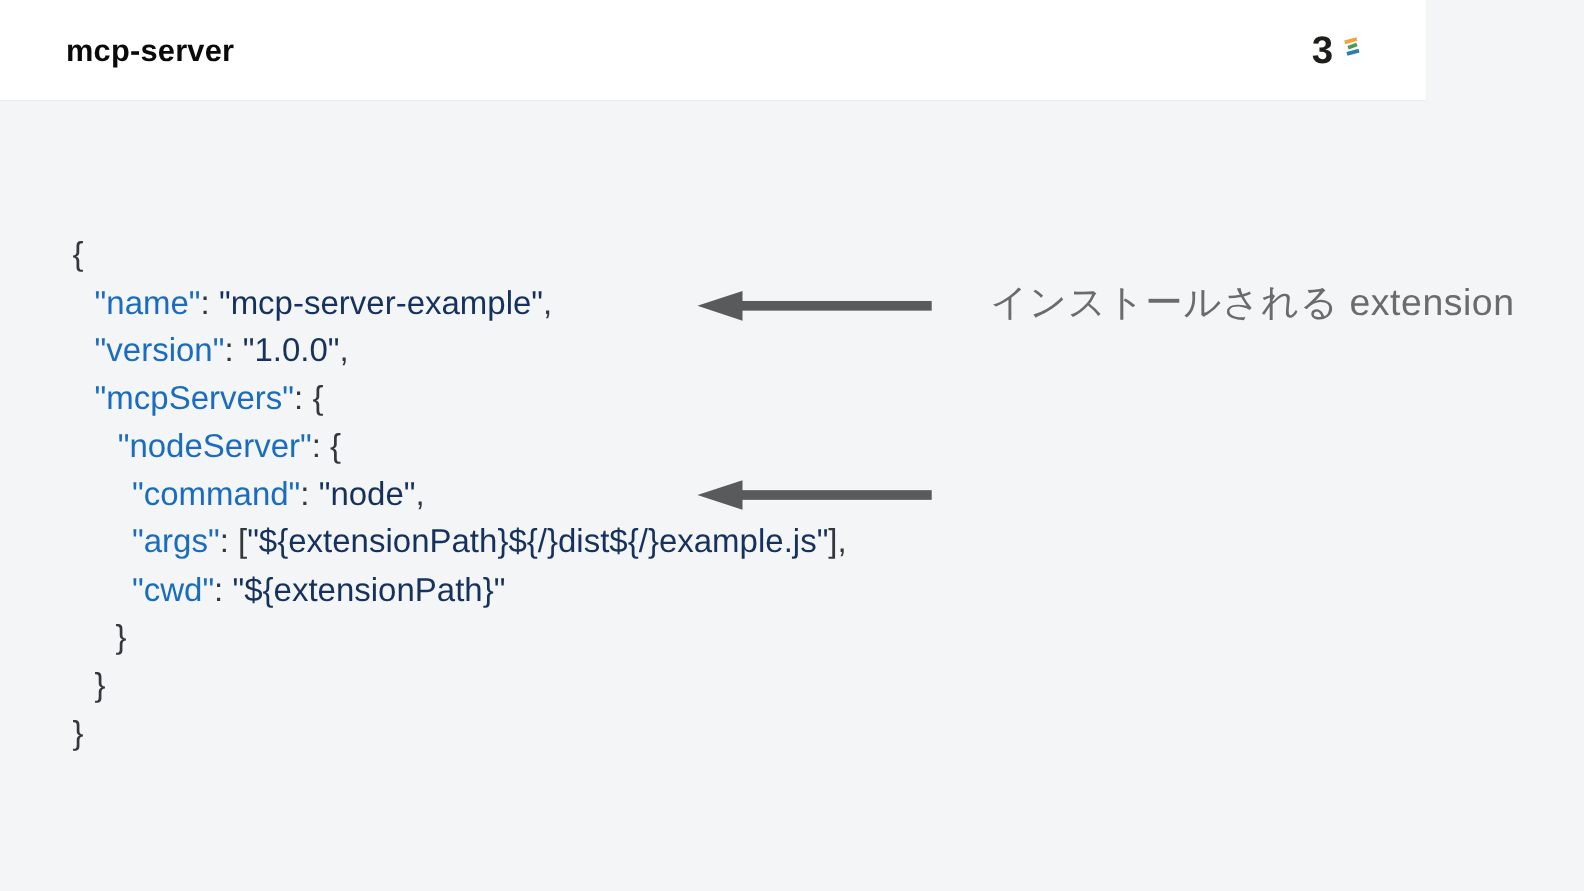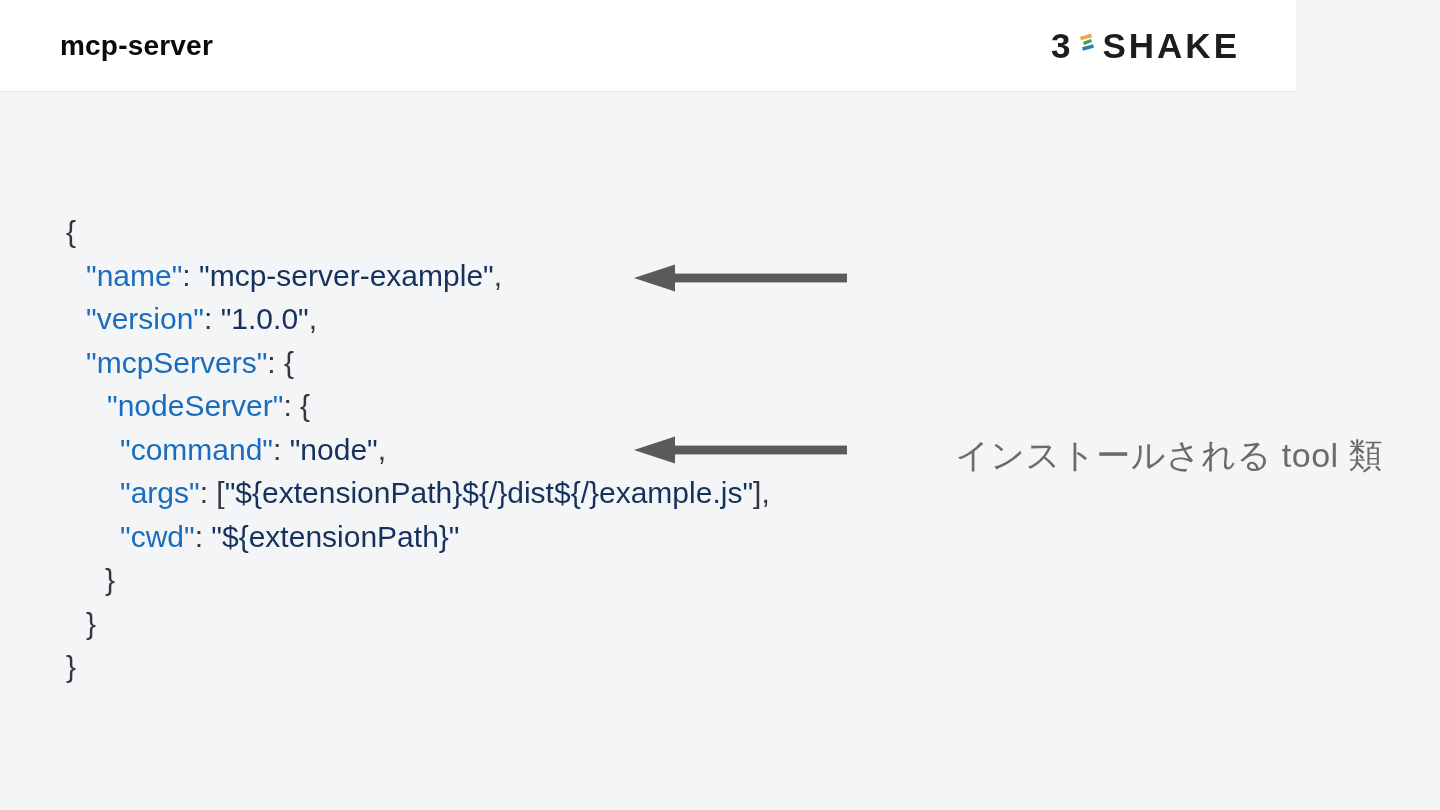--- a/index.html
+++ b/index.html
@@ -65,38 +65,37 @@
 
 <header class="slide-header">
   <h1 class="page-title">mcp-server</h1>
   <div class="brand-logo">
     <span>3</span>
     <svg class="logo-mark" width="17" height="19" viewBox="0 0 17 19">
       <line x1="1.5" y1="5.5" x2="12.5" y2="2.5" stroke="#f0a43c" stroke-width="3.4"></line>
       <line x1="12.5" y1="7.5" x2="4.5" y2="10.5" stroke="#4c9a57" stroke-width="3.4"></line>
       <line x1="3.5" y1="16" x2="14.5" y2="13" stroke="#2d7db3" stroke-width="3.4"></line>
     </svg>
-    <span>SHAKE</span>
   </div>
 </header>
 
 <main class="slide-body">
 
   <div id="code-block" class="code"><div class="code-line" style="padding-left: 0px;"><span class="tok-pun">{</span></div><div class="code-line" style="padding-left: 20px;"><span class="tok-key">"name"</span><span class="tok-pun">: </span><span class="tok-str">"mcp-server-example"</span><span class="tok-pun">,</span></div><div class="code-line" style="padding-left: 20px;"><span class="tok-key">"version"</span><span class="tok-pun">: </span><span class="tok-str">"1.0.0"</span><span class="tok-pun">,</span></div><div class="code-line" style="padding-left: 20px;"><span class="tok-key">"mcpServers"</span><span class="tok-pun">: {</span></div><div class="code-line" style="padding-left: 41px;"><span class="tok-key">"nodeServer"</span><span class="tok-pun">: {</span></div><div class="code-line" style="padding-left: 54px;"><span class="tok-key">"command"</span><span class="tok-pun">: </span><span class="tok-str">"node"</span><span class="tok-pun">,</span></div><div class="code-line" style="padding-left: 54px;"><span class="tok-key">"args"</span><span class="tok-pun">: [</span><span class="tok-str">"${extensionPath}${/}dist${/}example.js"</span><span class="tok-pun">],</span></div><div class="code-line" style="padding-left: 54px;"><span class="tok-key">"cwd"</span><span class="tok-pun">: </span><span class="tok-str">"${extensionPath}"</span></div><div class="code-line" style="padding-left: 39px;"><span class="tok-pun">}</span></div><div class="code-line" style="padding-left: 20px;"><span class="tok-pun">}</span></div><div class="code-line" style="padding-left: 0px;"><span class="tok-pun">}</span></div></div>
 
   <svg id="arrow-1" class="arrow" width="215" height="30" viewBox="0 0 215 30">
     <polygon points="0,15 41,1.5 41,28.5" fill="currentColor"></polygon>
     <rect x="39" y="10.6" width="174" height="8.8" fill="currentColor"></rect>
   </svg>
 
   <svg id="arrow-2" class="arrow" width="215" height="30" viewBox="0 0 215 30">
     <polygon points="0,15 41,1.5 41,28.5" fill="currentColor"></polygon>
     <rect x="39" y="10.6" width="174" height="8.8" fill="currentColor"></rect>
   </svg>
 
   <div id="note-1" class="note">
+    <div>インストールされる extension</div>
   </div>
 
   <div id="note-2" class="note">
-    <div>インストールされる tool 類</div>
   </div>
 
 </main>
 
 </body></html>

